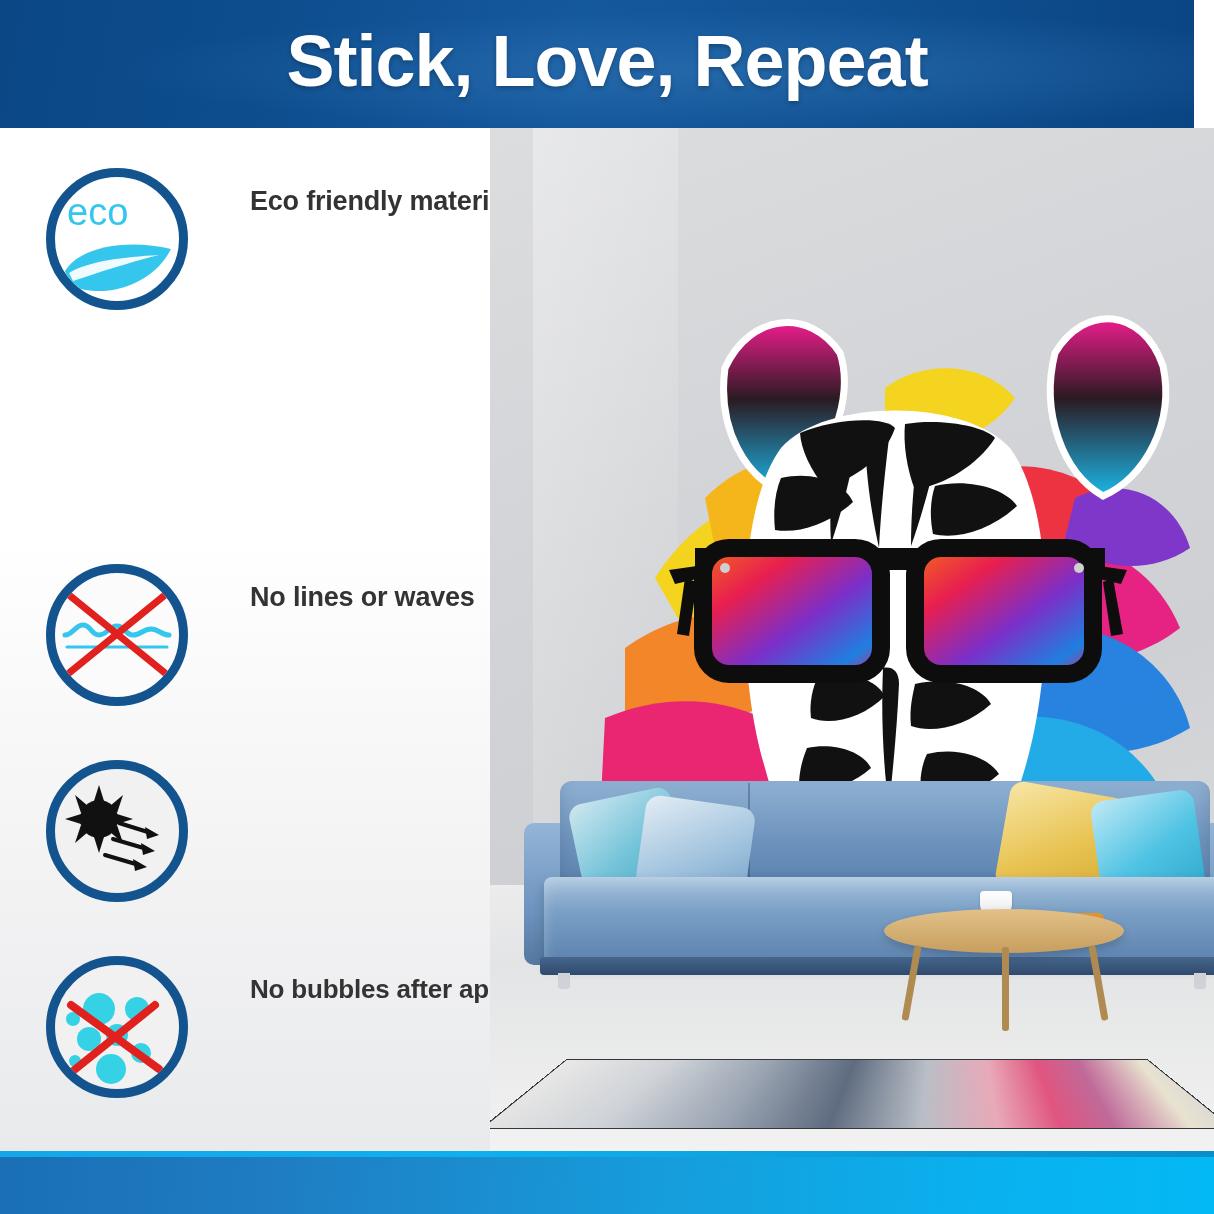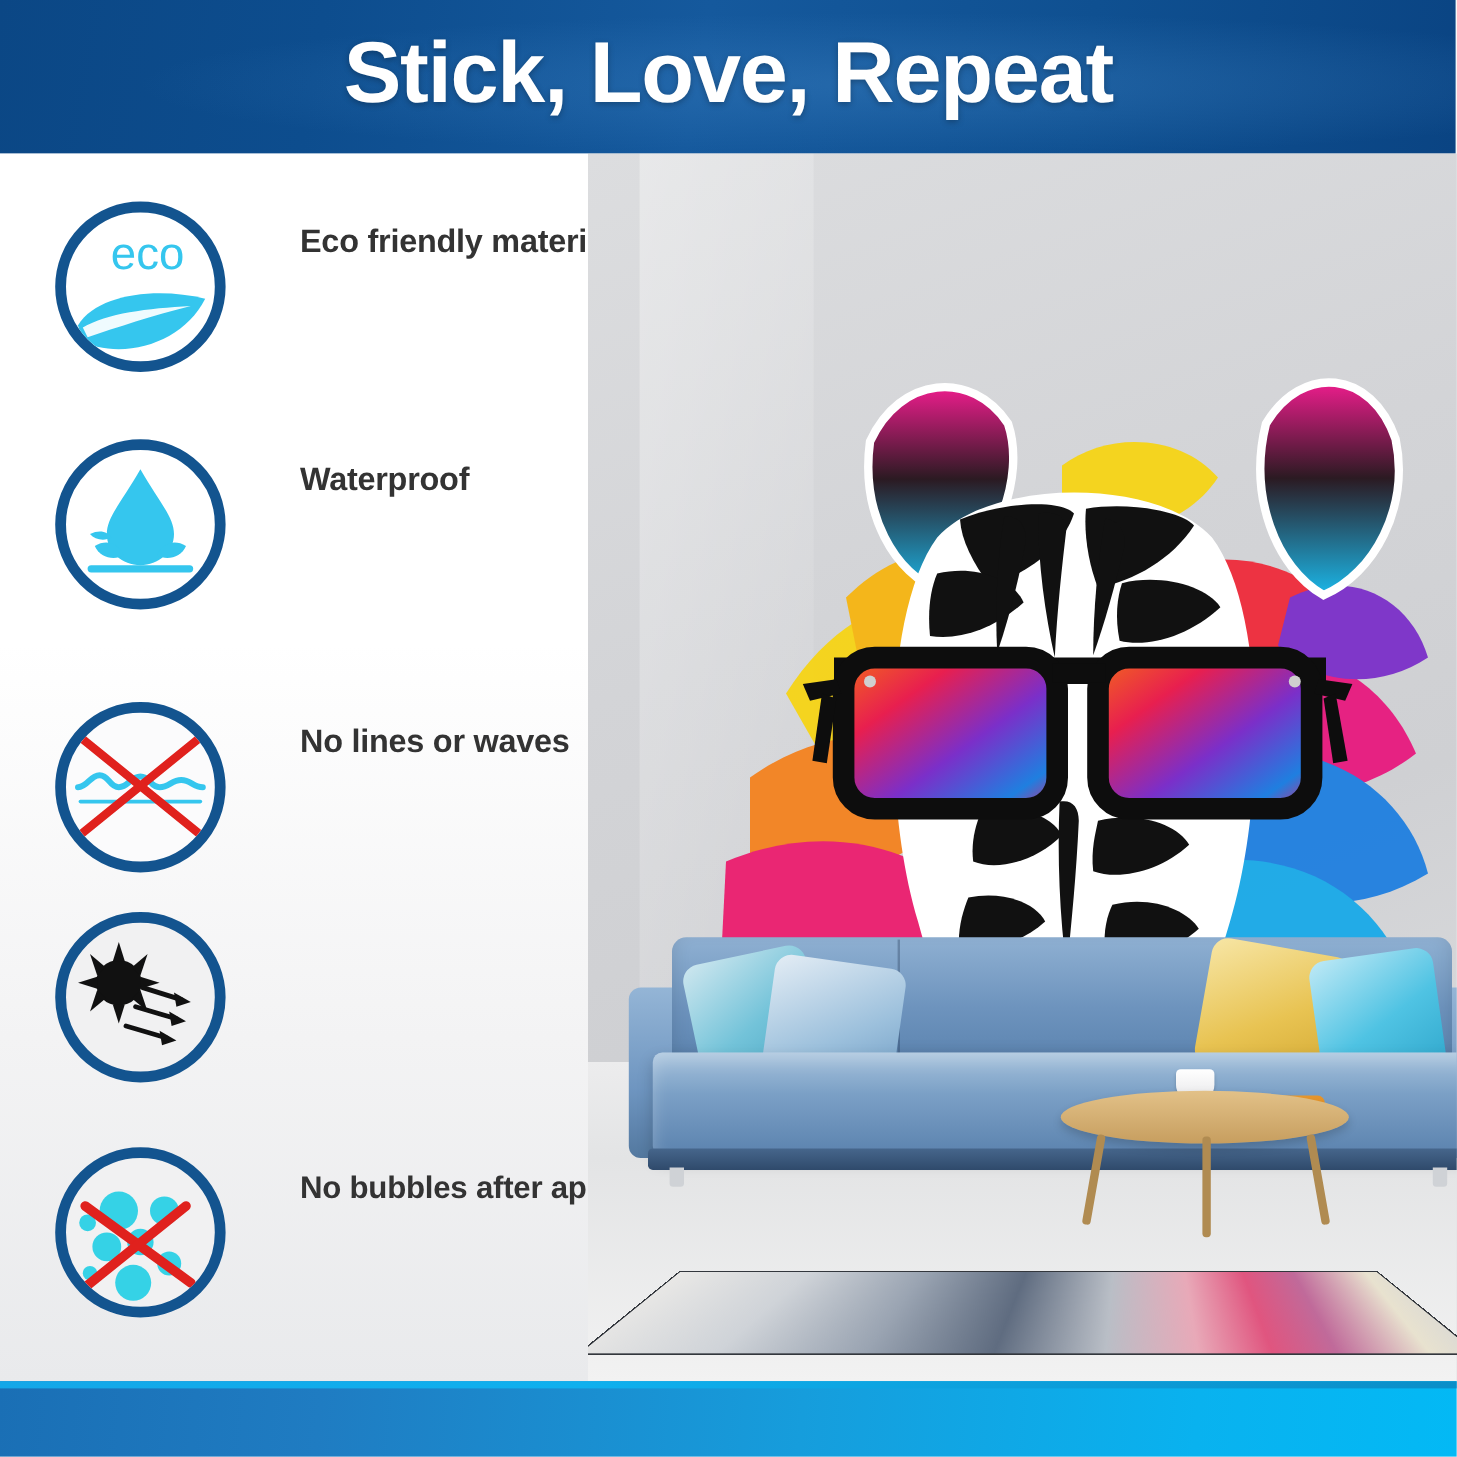--- a/index.html
+++ b/index.html
@@ -8,21 +8,20 @@
     font-family:"Liberation Sans", sans-serif;
     background:#ffffff;
   }
   .page{position:relative;width:1214px;height:1214px;overflow:hidden;}
 
   
   .header{
     position:absolute;left:0;top:0;width:1194px;height:128px;
     background:linear-gradient(100deg,#0b4785 0%,#0d4d8e 22%,#15599d 48%,#0f5091 74%,#0a4483 100%);
     overflow:hidden;
-    padding-left:19px;
   }
   .header::after{
     content:"";position:absolute;left:0;top:0;width:100%;height:100%;
     background:radial-gradient(ellipse at 62% 55%, rgba(70,140,205,.35) 0%, rgba(20,80,150,0) 60%);
   }
   .header-title{
     position:absolute;left:0;top:0;width:1214px;height:128px;
     display:flex;align-items:center;justify-content:center;
     color:#ffffff;font-size:72px;font-weight:bold;letter-spacing:-1px;
     text-shadow:0 2px 5px rgba(0,0,0,.28);
@@ -37,21 +36,21 @@
   .features{
     position:absolute;left:0;top:0;width:490px;height:1023px;
     background:linear-gradient(180deg,#ffffff 0%,#ffffff 40%,#f3f3f4 72%,#e9eaec 100%);
   }
   .feature{
     position:absolute;left:46px;width:444px;height:150px;
     display:flex;align-items:flex-start;
   }
   .f0{top:40px}
   .f1{top:238px}
-  .f2{top:457px}
+  .f2{top:436px}
   .f3{top:632px}
   .f4{top:828px}
 
   .icon-circle{
     position:relative;flex:0 0 auto;
     width:142px;height:142px;border-radius:50%;
     border:9px solid #13548f;
     background:#ffffff;
     box-sizing:border-box;
     overflow:hidden;
@@ -63,21 +62,21 @@
   .feature-label{
     margin-left:62px;margin-top:18px;
     color:#333333;font-size:27px;font-weight:bold;
     white-space:nowrap;letter-spacing:-.2px;
   }
   .feature.f3 .feature-label{color:#111111;font-size:25px;margin-top:20px;}
   .feature.f4 .feature-label{color:#333333;font-size:26px;}
 
   
   .eco-word{
-    position:absolute;left:12px;right:0;top:16px;text-align:center;
+    position:absolute;left:12px;right:0;top:16px;text-align:left;
     color:#35c6ee;font-size:38px;line-height:38px;font-weight:normal;
     font-family:"Liberation Sans", sans-serif;
   }
   .eco-leaf{position:absolute;left:8px;top:60px;width:110px;height:58px;}
 
   
   .drop-wrap{position:absolute;left:0;top:0;width:100%;height:100%;}
 
   
   .waves-wrap{position:absolute;left:0;top:0;width:100%;height:100%;}
@@ -216,32 +215,20 @@
         <div class="icon-circle">
           <div class="eco-word">eco</div>
           <svg class="eco-leaf" viewBox="0 0 110 58">
             <path d="M2 34 C18 8 68 2 108 12 C92 44 52 60 18 52 C10 50 4 43 2 34 Z" fill="#35c6ee"></path>
             <path d="M6 36 C26 24 60 20 96 18 C64 26 34 36 10 44 Z" fill="#ffffff" opacity="0.92"></path>
           </svg>
         </div>
         <div class="feature-label">Eco friendly material</div>
       </div>
 
-      <div class="feature f1">
-        <div class="icon-circle">
-          <svg class="drop-wrap" viewBox="0 0 124 124">
-            <path d="M62 16 C78 44 90 56 90 70 C90 85 77 96 62 96 C47 96 34 85 34 70 C34 56 46 44 62 16 Z" fill="#35c6ee"></path>
-            <path d="M24 80 C34 74 44 78 48 88 C40 92 28 90 24 80 Z" fill="#35c6ee"></path>
-            <path d="M100 80 C90 74 80 78 76 88 C84 92 96 90 100 80 Z" fill="#35c6ee"></path>
-            <path d="M20 70 C28 66 35 68 38 73 C32 76 24 75 20 70 Z" fill="#35c6ee"></path>
-            <rect x="18" y="96" width="88" height="6" rx="3" fill="#35c6ee"></rect>
-          </svg>
-        </div>
-        <div class="feature-label">Waterproof</div>
-      </div>
 
       <div class="feature f2">
         <div class="icon-circle">
           <svg class="waves-wrap" viewBox="0 0 124 124">
             <path d="M10 62 C18 62 20 52 28 52 C36 52 36 62 44 62 C52 62 54 53 62 53 C70 53 70 62 78 62 C86 62 88 56 96 56 C104 56 106 62 114 62" stroke="#35c6ee" stroke-width="5" fill="none" stroke-linecap="round"></path>
             <path d="M12 74 L112 74" stroke="#35c6ee" stroke-width="3" fill="none" stroke-linecap="round"></path>
             <path d="M14 22 L110 100" stroke="#e0211d" stroke-width="7" stroke-linecap="round"></path>
             <path d="M110 22 L14 100" stroke="#e0211d" stroke-width="7" stroke-linecap="round"></path>
           </svg>
         </div>

